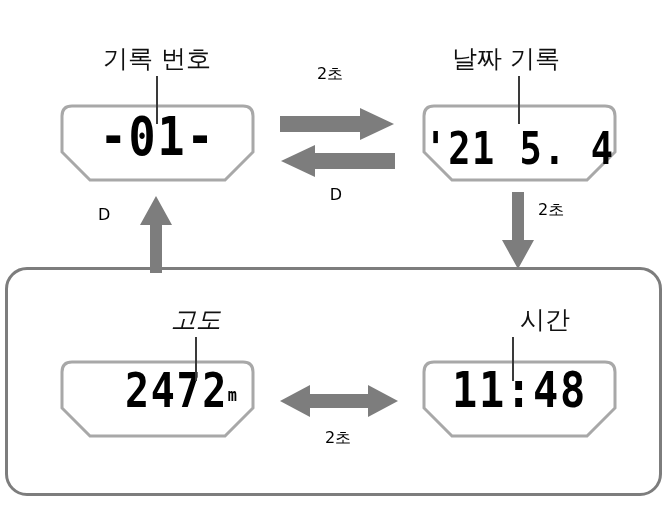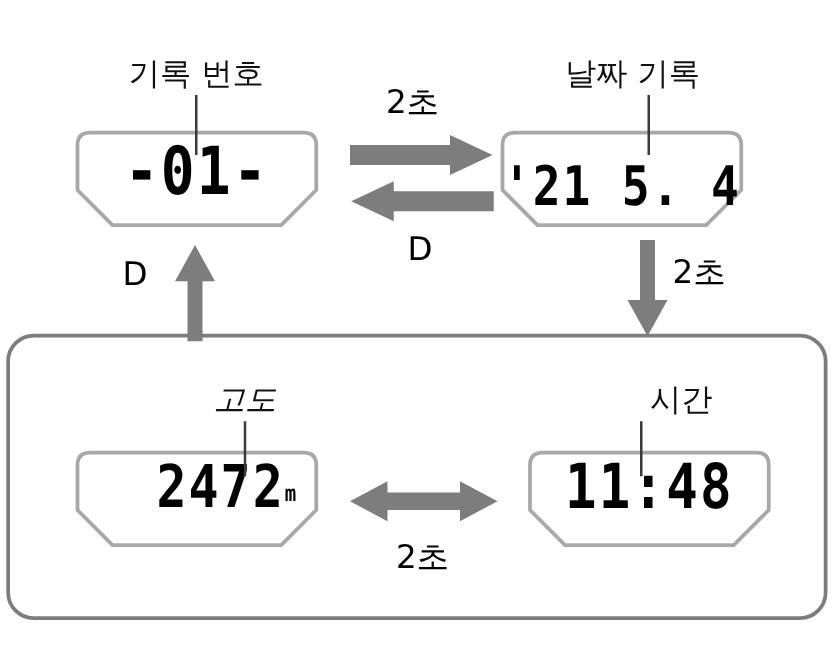--- a/index.html
+++ b/index.html
@@ -77,41 +77,41 @@
     transform: translateX(-50%);
   }
 
   
   .arrow-svg { position: absolute; overflow: visible; }
   .arrow-fill { fill: #7d7d7d; }
 
   
   .edge-label {
     position: absolute;
-    font-size: 26px;
+    font-size: 16px;
     color: #000000;
     white-space: nowrap;
   }
   .edge-label.center { transform: translateX(-50%); }
 </style>
 </head>
 <body>
 
 <div class="group-panel" style="left:5px; top:267px; width:657px; height:229px;"></div>
 
 <div class="display-unit" style="left:60px; top:104px; width:195px; height:64px;">
   <svg class="bezel-svg" width="195" height="78" viewBox="0 0 195 78">
     <path d="M 12 2 L 183 2 Q 193 2 193 12 L 193 48 L 165 76 L 30 76 L 2 48 L 2 12 Q 2 2 12 2 Z" fill="none" stroke="#a8a8a8" stroke-width="3"></path>
   </svg>
   <div class="lcd-text" style="font-size:45px;">-01-</div>
 </div>
 <div class="caption" style="left:157px; top:42px;">기록 번호</div>
 <div class="leader" style="left:157px; top:76px; height:48px;"></div>
 
-<div class="display-unit" style="left:400px; top:104px; width:195px; height:90px;">
+<div class="display-unit" style="left:422px; top:104px; width:195px; height:90px;">
   <svg class="bezel-svg" width="195" height="78" viewBox="0 0 195 78">
     <path d="M 12 2 L 183 2 Q 193 2 193 12 L 193 48 L 165 76 L 30 76 L 2 48 L 2 12 Q 2 2 12 2 Z" fill="none" stroke="#a8a8a8" stroke-width="3"></path>
   </svg>
   <div class="lcd-text" style="font-size:37px;">'21 5. 4</div>
 </div>
 <div class="caption" style="left:506px; top:42px;">날짜 기록</div>
 <div class="leader" style="left:519px; top:76px; height:48px;"></div>
 
 <div class="display-unit" style="left:60px; top:360px; width:195px; height:60px;">
   <svg class="bezel-svg" width="195" height="78" viewBox="0 0 195 78">

